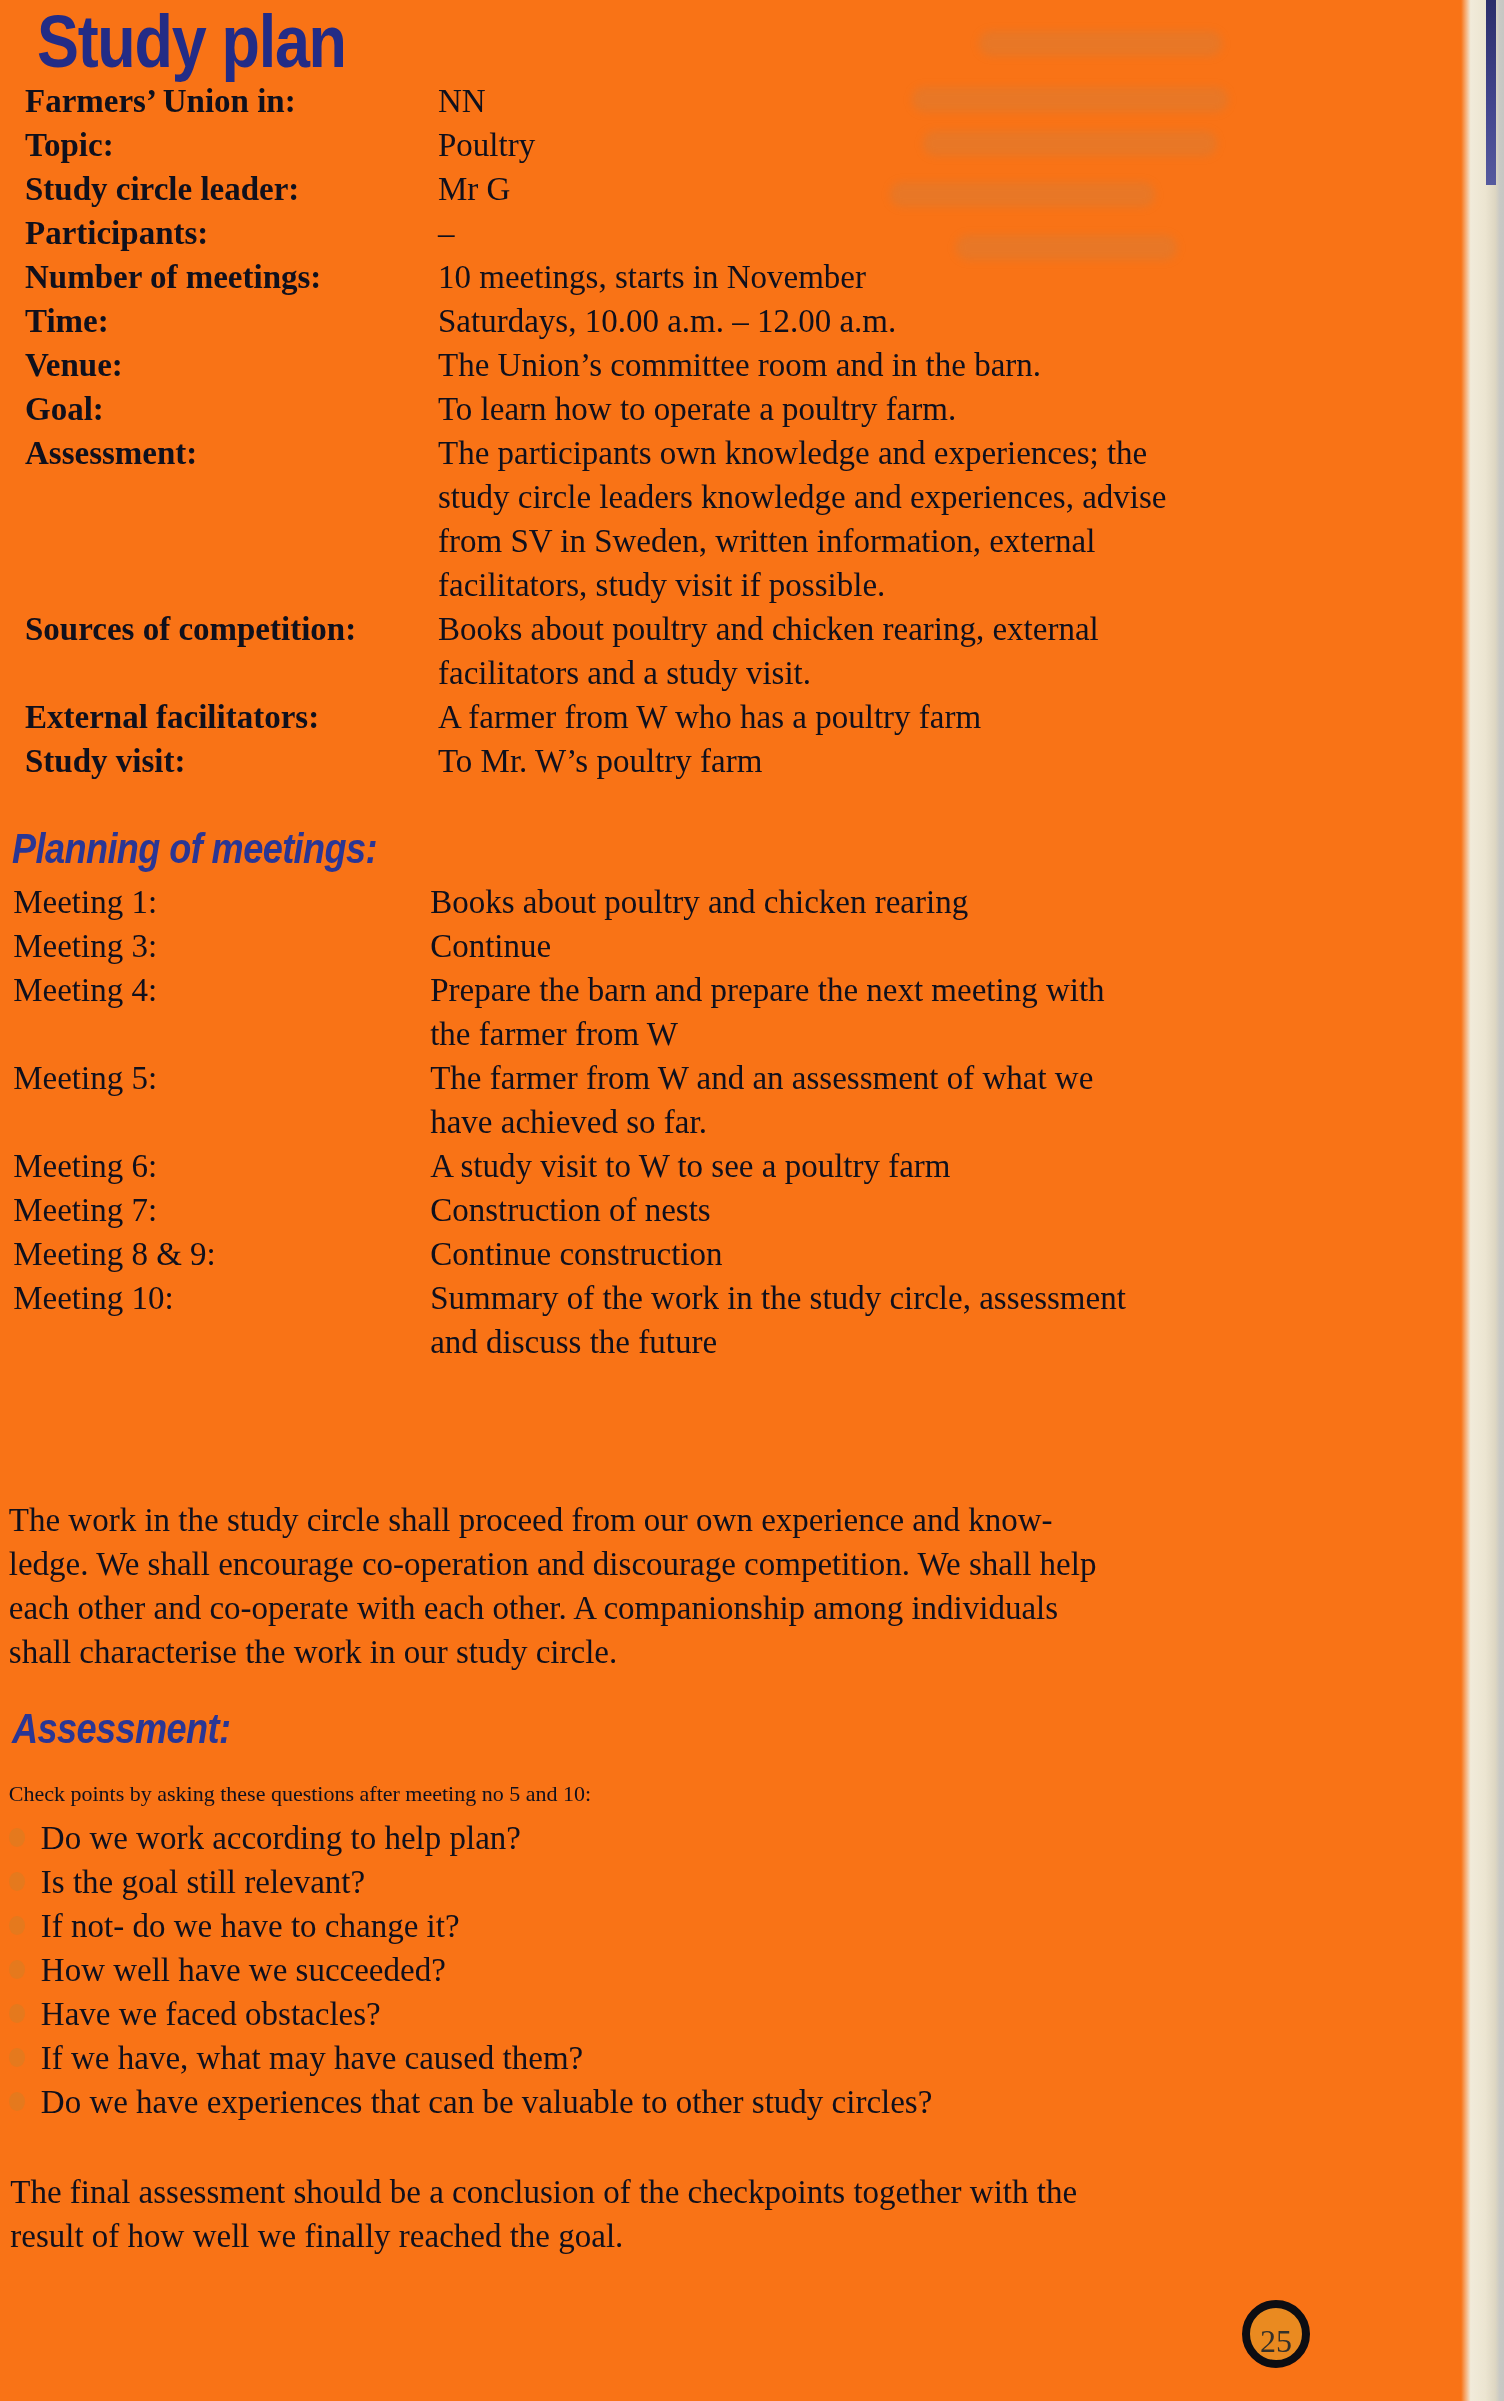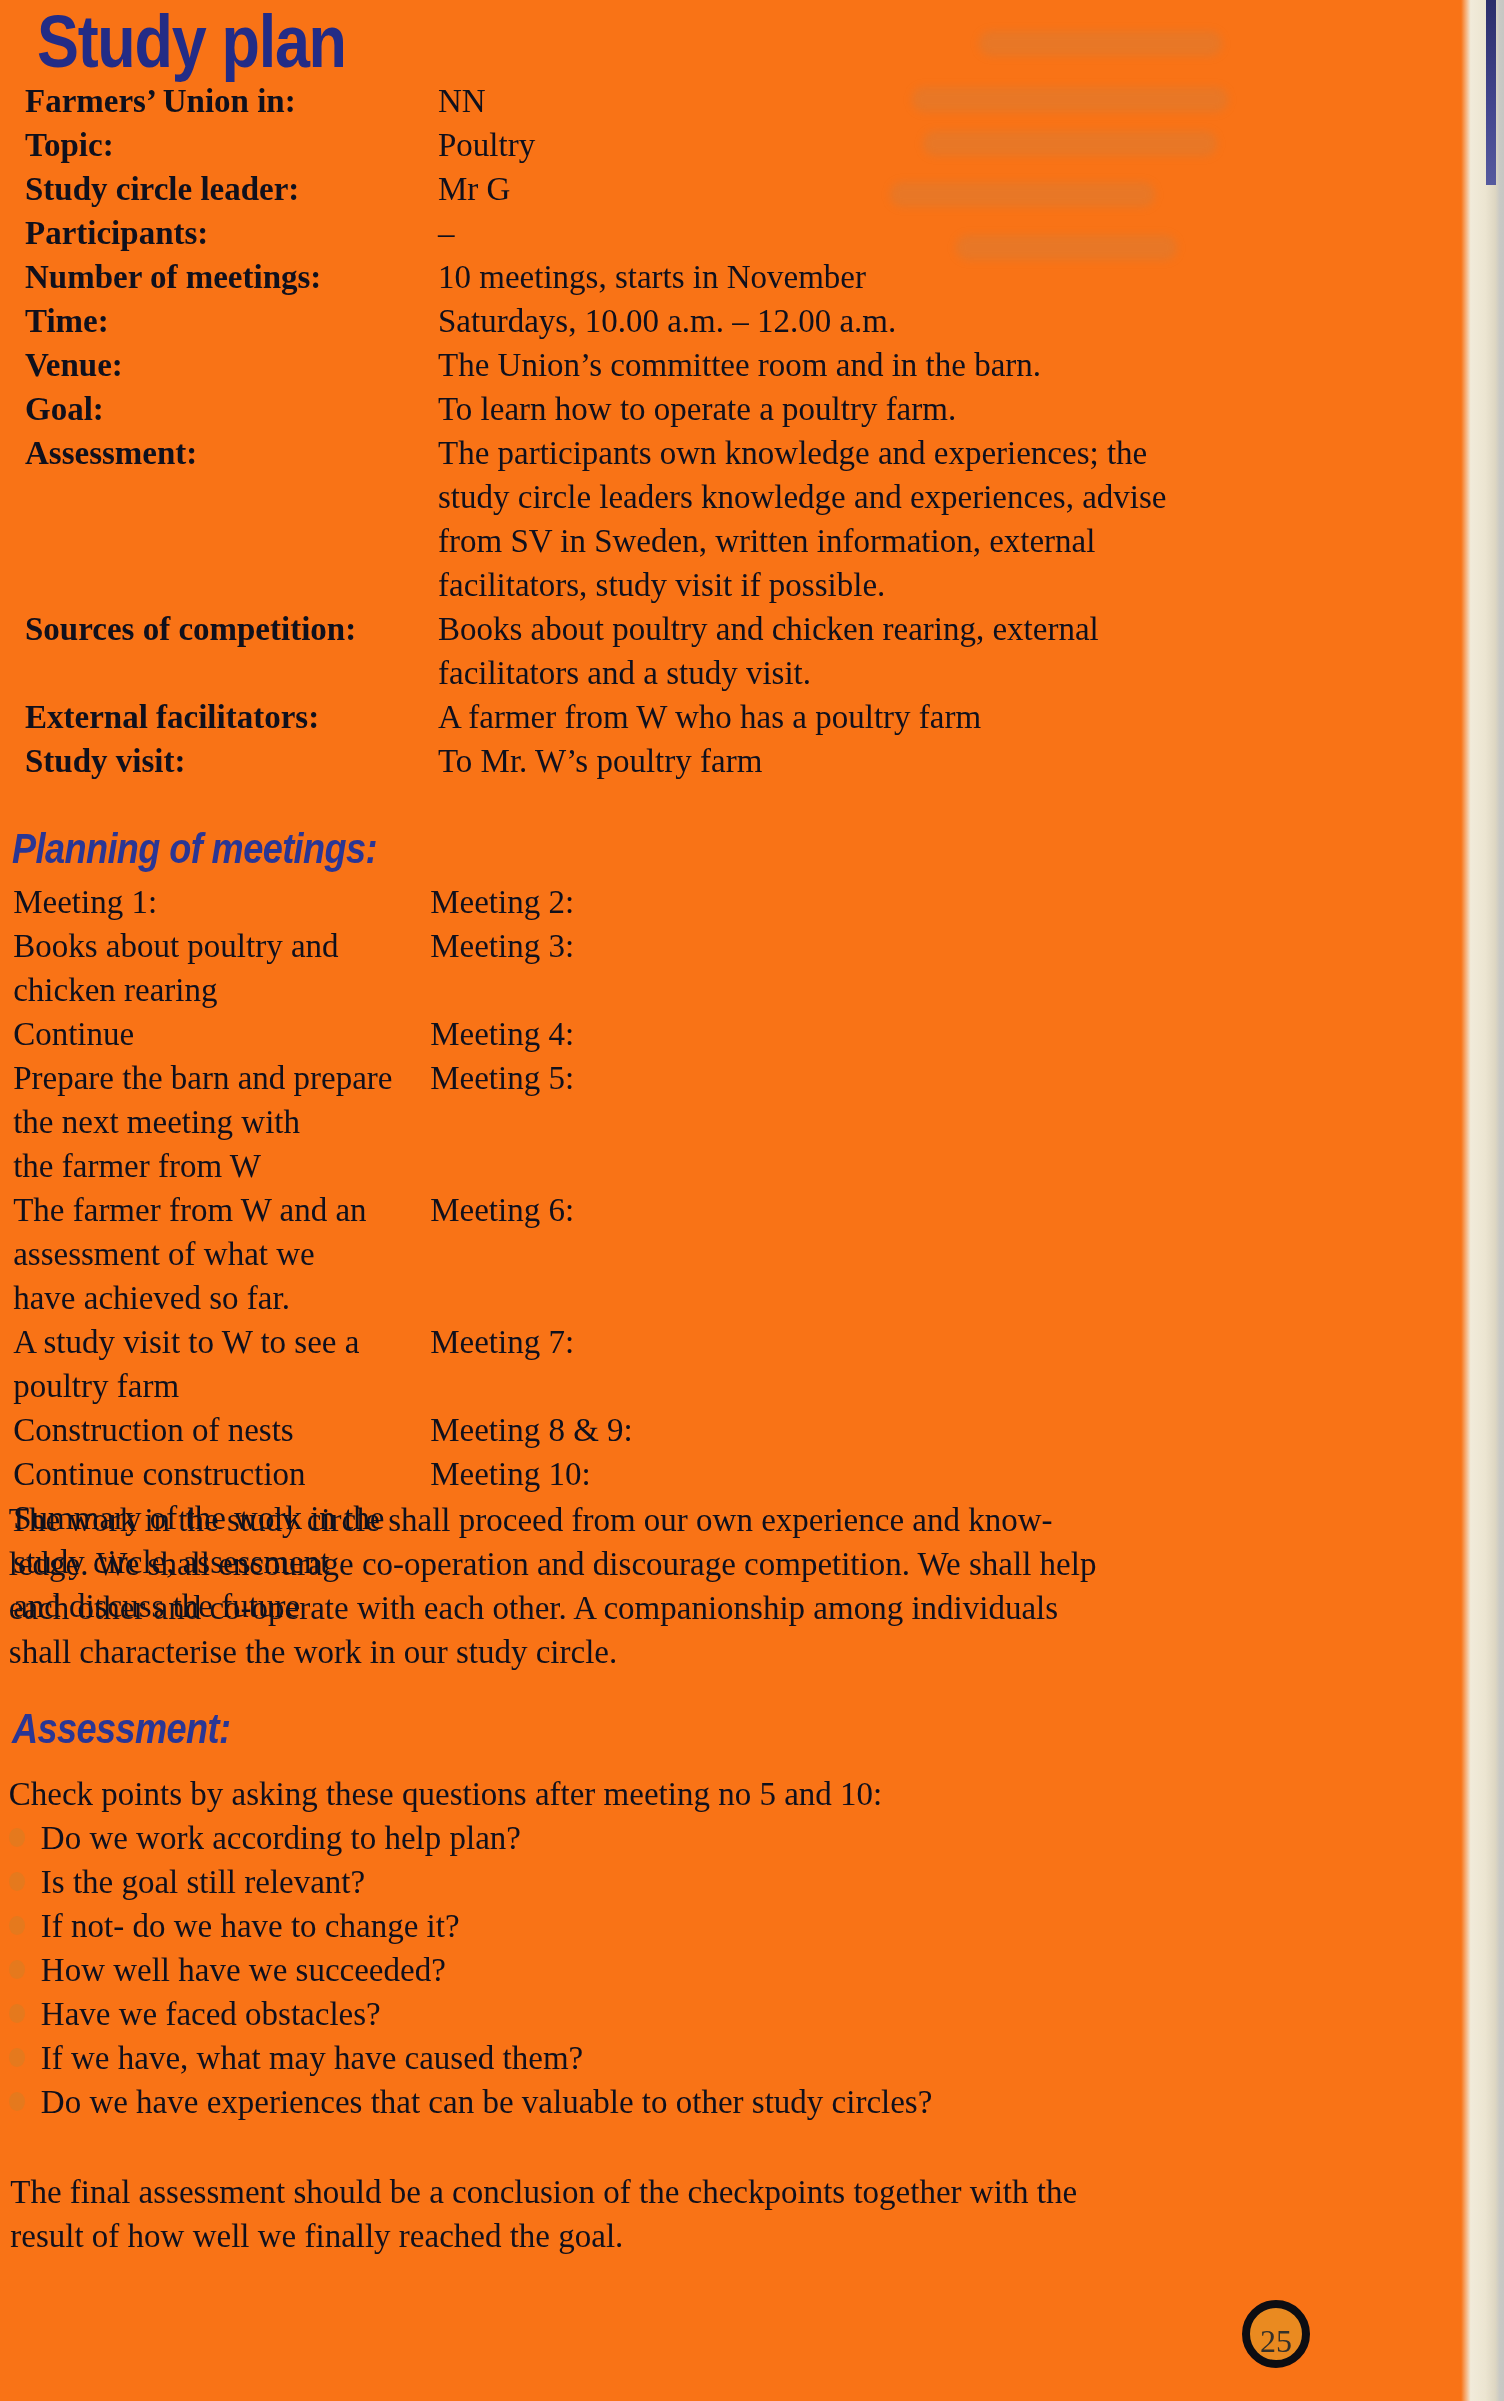--- a/index.html
+++ b/index.html
@@ -55,21 +55,21 @@
   .val,.para,.check{white-space:pre-line;}
   
   .para{
     position:absolute;margin:0;
     font-size:33px;line-height:44px;width:1295px;
   }
   .para1{left:8.8px;top:1498px;}
   .para2{left:10.3px;top:2170px;}
   .check{
     position:absolute;left:8.8px;top:1772px;margin:0;
-    font-size:33px;line-height:44px;width:1295px;
+    font-size:22px;line-height:44px;width:1295px;
   }
   
   .bullets{
     position:absolute;left:8.8px;top:1816px;margin:0;padding:0;
     list-style:none;width:1295px;
     font-size:33px;line-height:44px;
   }
   .bullets li{position:relative;padding-left:32px;}
   .dot{
     position:absolute;left:0.7px;top:11.8px;
@@ -150,21 +150,20 @@
     <div class="flabel">External facilitators:</div>
     <div class="val">A farmer from W who has a poultry farm</div>
     <div class="flabel">Study visit:</div>
     <div class="val">To Mr. W’s poultry farm</div>
   </div>
 
   <h2 class="heading planning">Planning of meetings:</h2>
 
   <div class="meetings">
     <div>Meeting 1:</div>
-    <div>Meeting 2:</div>
     <div class="val">Books about poultry and chicken rearing</div>
     <div>Meeting 3:</div>
     <div class="val">Continue</div>
     <div>Meeting 4:</div>
     <div class="val">Prepare the barn and prepare the next meeting with
 the farmer from W</div>
     <div>Meeting 5:</div>
     <div class="val">The farmer from W and an assessment of what we
 have achieved so far.</div>
     <div>Meeting 6:</div>

